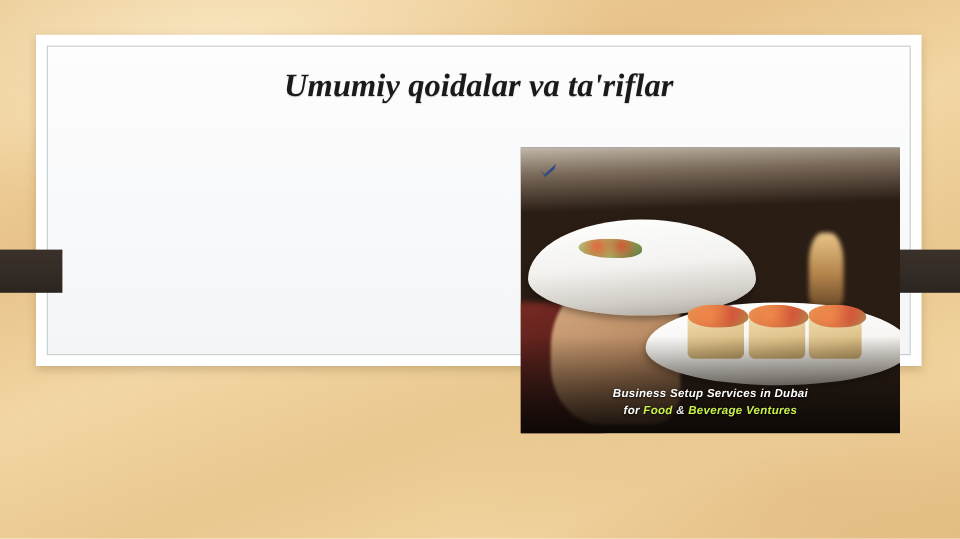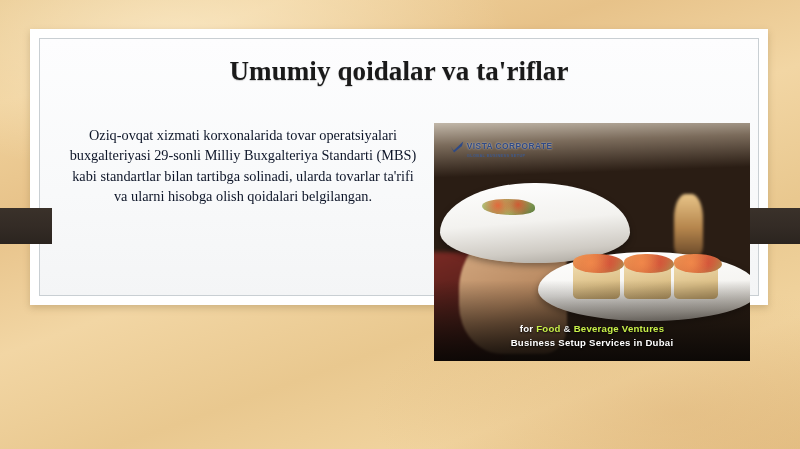--- a/index.html
+++ b/index.html
@@ -44,20 +44,21 @@
   .edge-bar.right { right:0; top:208px; width:50px;  }
 
   
   .card {
     position:absolute;
     left:30px; top:29px;
     width:738px; height:276px;
     background:#ffffff;
     box-shadow:0 3px 7px rgba(120,92,52,.28);
     z-index:3;
+    font-style:italic;
   }
   .card-inner {
     position:absolute;
     left:9px; top:9px; right:9px; bottom:9px;
     border:1px solid #c9cfd3;
     background:linear-gradient(180deg,#fdfdfe 0%,#f8f9fa 60%,#f4f5f6 100%);
   }
 
   
   .title {
@@ -233,21 +234,20 @@
 
   <div class="edge-bar left"></div>
   <div class="edge-bar right"></div>
 
   <div class="card">
     <div class="card-inner">
 
       <h1 class="title">Umumiy qoidalar va ta'riflar</h1>
 
       <div class="body-col">
-        <p class="para">Oziq-ovqat xizmati korxonalarida tovar operatsiyalari buxgalteriyasi 29-sonli Milliy Buxgalteriya Standarti (MBS) kabi standartlar bilan tartibga solinadi, ularda tovarlar ta'rifi va ularni hisobga olish qoidalari belgilangan.</p>
       </div>
 
       <div class="photo">
         <div class="ph-bg"></div>
         <div class="ph-chair"></div>
         <div class="ph-lamp"></div>
         <div class="ph-arm"></div>
 
         <div class="ph-bowl">
           <div class="ph-bowl-food"></div>
@@ -262,29 +262,25 @@
         <div class="ph-topping t3"></div>
 
         <div class="ph-bg2"></div>
 
         <div class="ph-logo">
           <span>
             <svg width="14" height="12" viewBox="0 0 14 12" aria-hidden="true">
               <path d="M0.5 5.2 L3.6 9.4 L13.2 0.6 L12.0 5.0 L4.0 11.4 Z" fill="#2f4a86"></path>
             </svg>
           </span>
-          <span class="ph-logo-txt">
-            <span class="ph-logo-main">VISTA CORPORATE</span>
-            <span class="ph-logo-sub" style="display:block">GLOBAL BUSINESS SETUP</span>
-          </span>
         </div>
 
         <div class="ph-caption">
+          <div class="cap-line">Business Setup Services in Dubai</div>
           <div class="cap-line">
             <span>for </span><span class="cap-hl">Food</span><span class="cap-amp"> &amp; </span><span class="cap-hl">Beverage Ventures</span>
           </div>
-          <div class="cap-line">Business Setup Services in Dubai</div>
         </div>
       </div>
 
     </div>
   </div>
 </div>
 
 </body></html>

